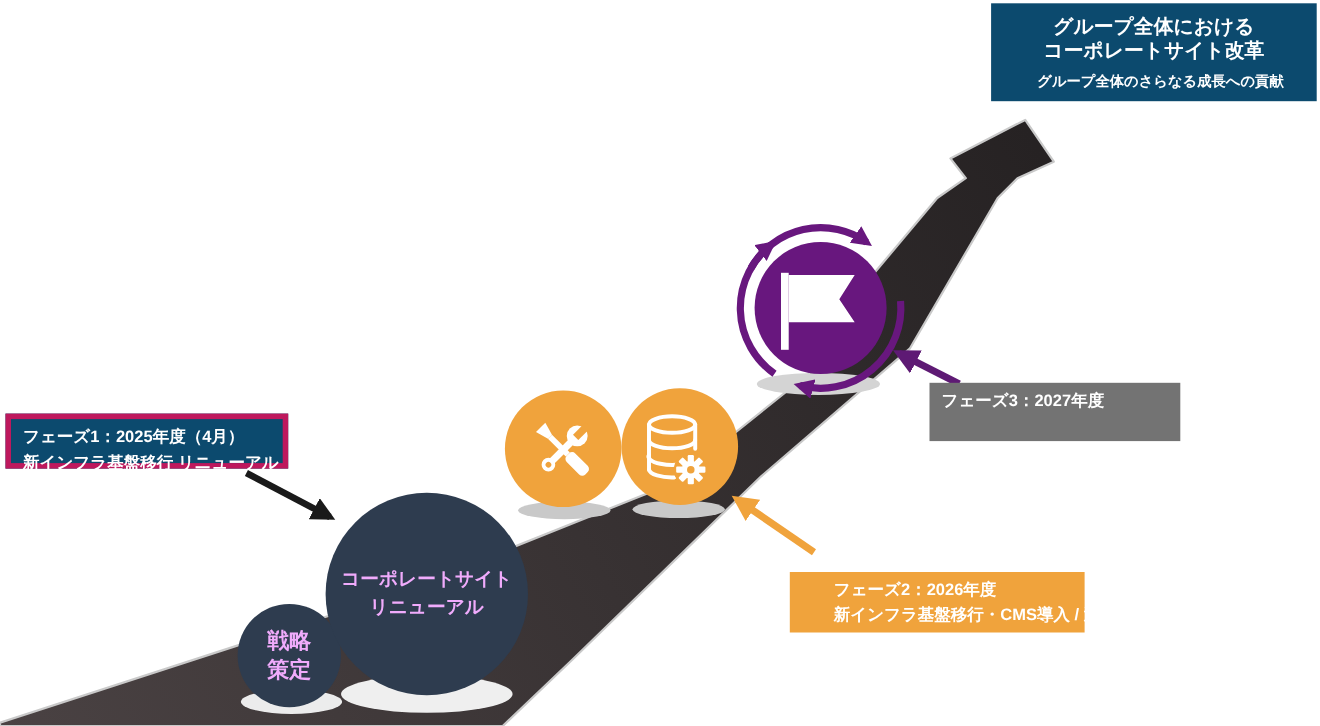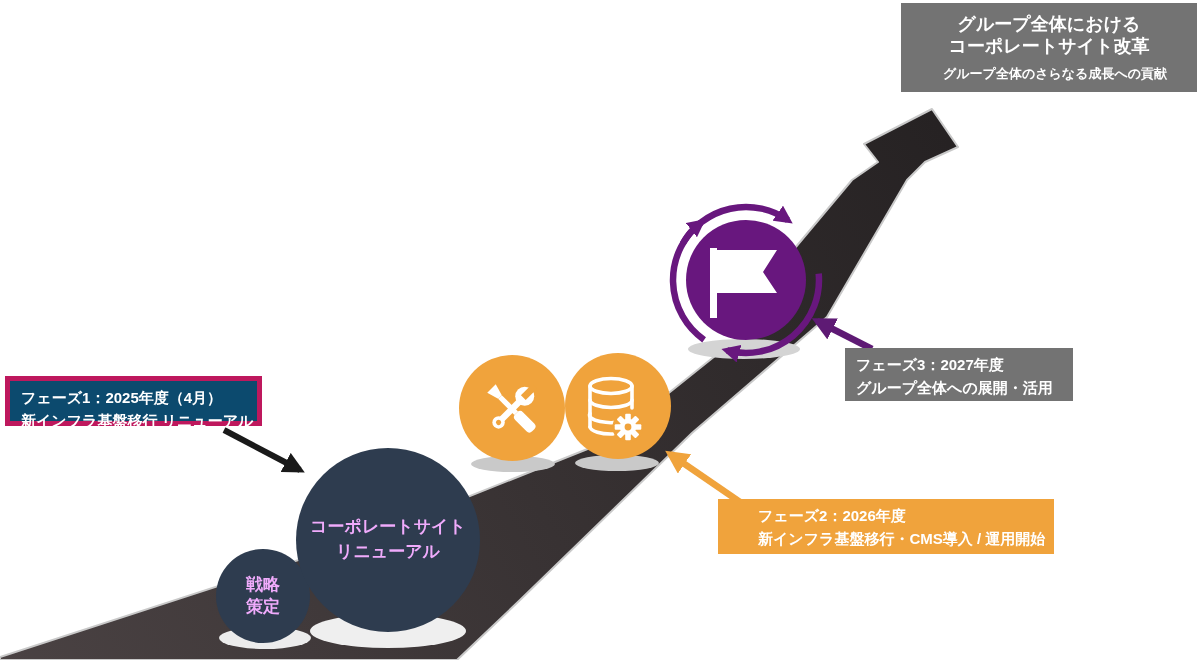--- a/index.html
+++ b/index.html
@@ -10,37 +10,37 @@
   svg.layer{position:absolute;left:0;top:0;width:1200px;height:660px;pointer-events:none;}
 
   .circle{
     position:absolute;border-radius:50%;display:flex;align-items:center;justify-content:center;
     color:#f0abfc;font-weight:bold;text-align:center;
   }
   .navy{background:#2E3C4F;}
   .orange{background:#F0A33C;}
   .purple-c{background:#68177E;}
 
-  #circle-strategy{left:216px;top:549px;width:94px;height:94px;font-size:17px;line-height:1.3;}
+  #circle-strategy{left:216px;top:549px;width:94px;height:94px;font-size:20px;line-height:1.3;}
   #circle-renewal{left:296px;top:448px;width:184px;height:184px;font-size:17px;line-height:1.45;}
   #circle-tools{left:459px;top:355px;width:106px;height:106px;}
   #circle-db{left:565px;top:353px;width:106px;height:106px;}
   #circle-flag{left:686px;top:220px;width:120px;height:120px;}
   .circle svg{display:block;width:100%;height:100%;}
 
   .callout{
     position:absolute;color:#fff;font-weight:bold;font-size:15px;line-height:1.55;
     padding:5px 11px;box-sizing:border-box;white-space:nowrap;
   }
   #phase1-label{left:5px;top:376px;width:257px;height:50px;background:#0c4a6e;border:5px solid #be185d;}
-  #phase2-label{left:718px;top:499px;width:336px;height:55px;background:#F0A33C;padding-left:40px;}
+  #phase2-label{left:718px;top:520px;width:268px;height:55px;background:#F0A33C;padding-left:40px;}
   #phase3-label{left:845px;top:348px;width:228px;height:53px;background:#737373;}
 
   #goal-banner{
-    position:absolute;left:901px;top:3px;width:296px;height:89px;background:#737373;
+    position:absolute;left:901px;top:3px;width:296px;height:89px;background:#0c4a6e;
     color:#fff;text-align:center;display:flex;flex-direction:column;justify-content:center;
   }
   #goal-banner .title{font-size:18px;font-weight:bold;line-height:1.25;}
   #goal-banner .subtitle{font-size:13px;font-weight:bold;margin-top:7px;padding-left:12px;}
 </style>
 </head>
 <body>
 
 <div id="stage">
 
@@ -155,21 +155,20 @@
     <div>新インフラ基盤移行 リニューアル</div>
   </div>
 
   <div class="callout" id="phase2-label">
     <div>フェーズ2：2026年度</div>
     <div>新インフラ基盤移行・CMS導入 / 運用開始</div>
   </div>
 
   <div class="callout" id="phase3-label">
     <div>フェーズ3：2027年度</div>
-    <div>グループ全体への展開・活用</div>
   </div>
 
   <div id="goal-banner">
     <div class="title">
       <div>グループ全体における</div>
       <div>コーポレートサイト改革</div>
     </div>
     <div class="subtitle">グループ全体のさらなる成長への貢献</div>
   </div>
 

